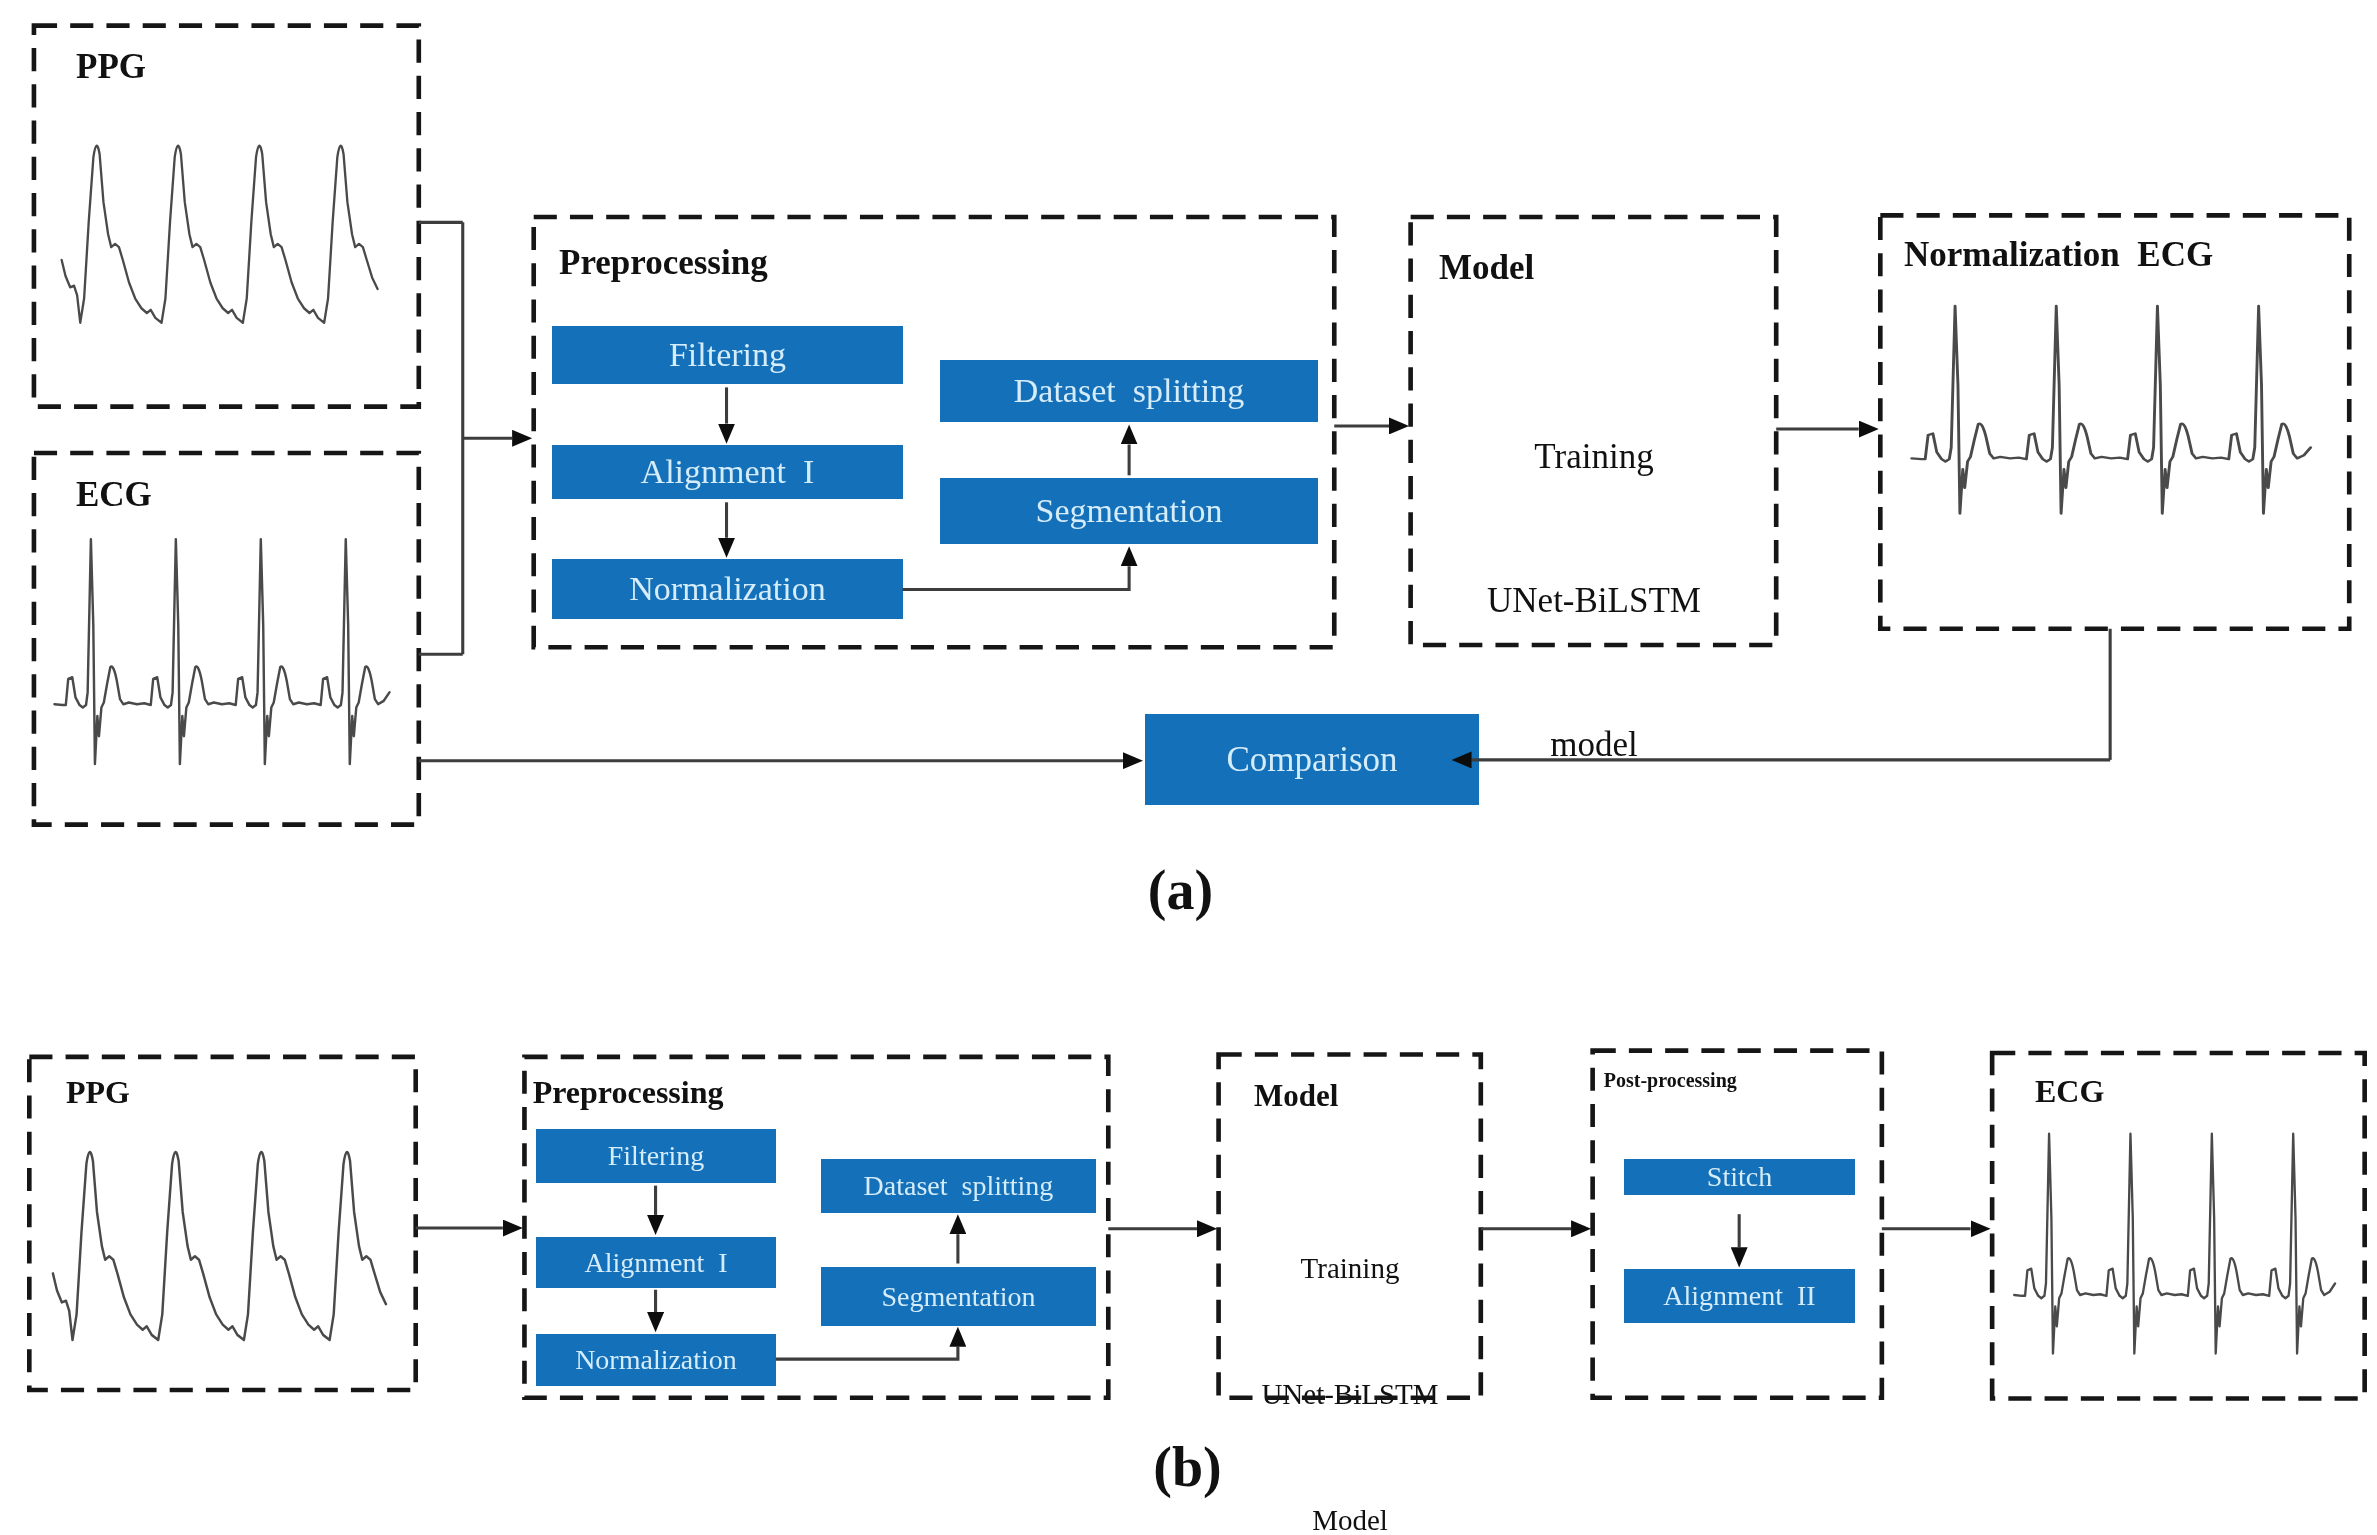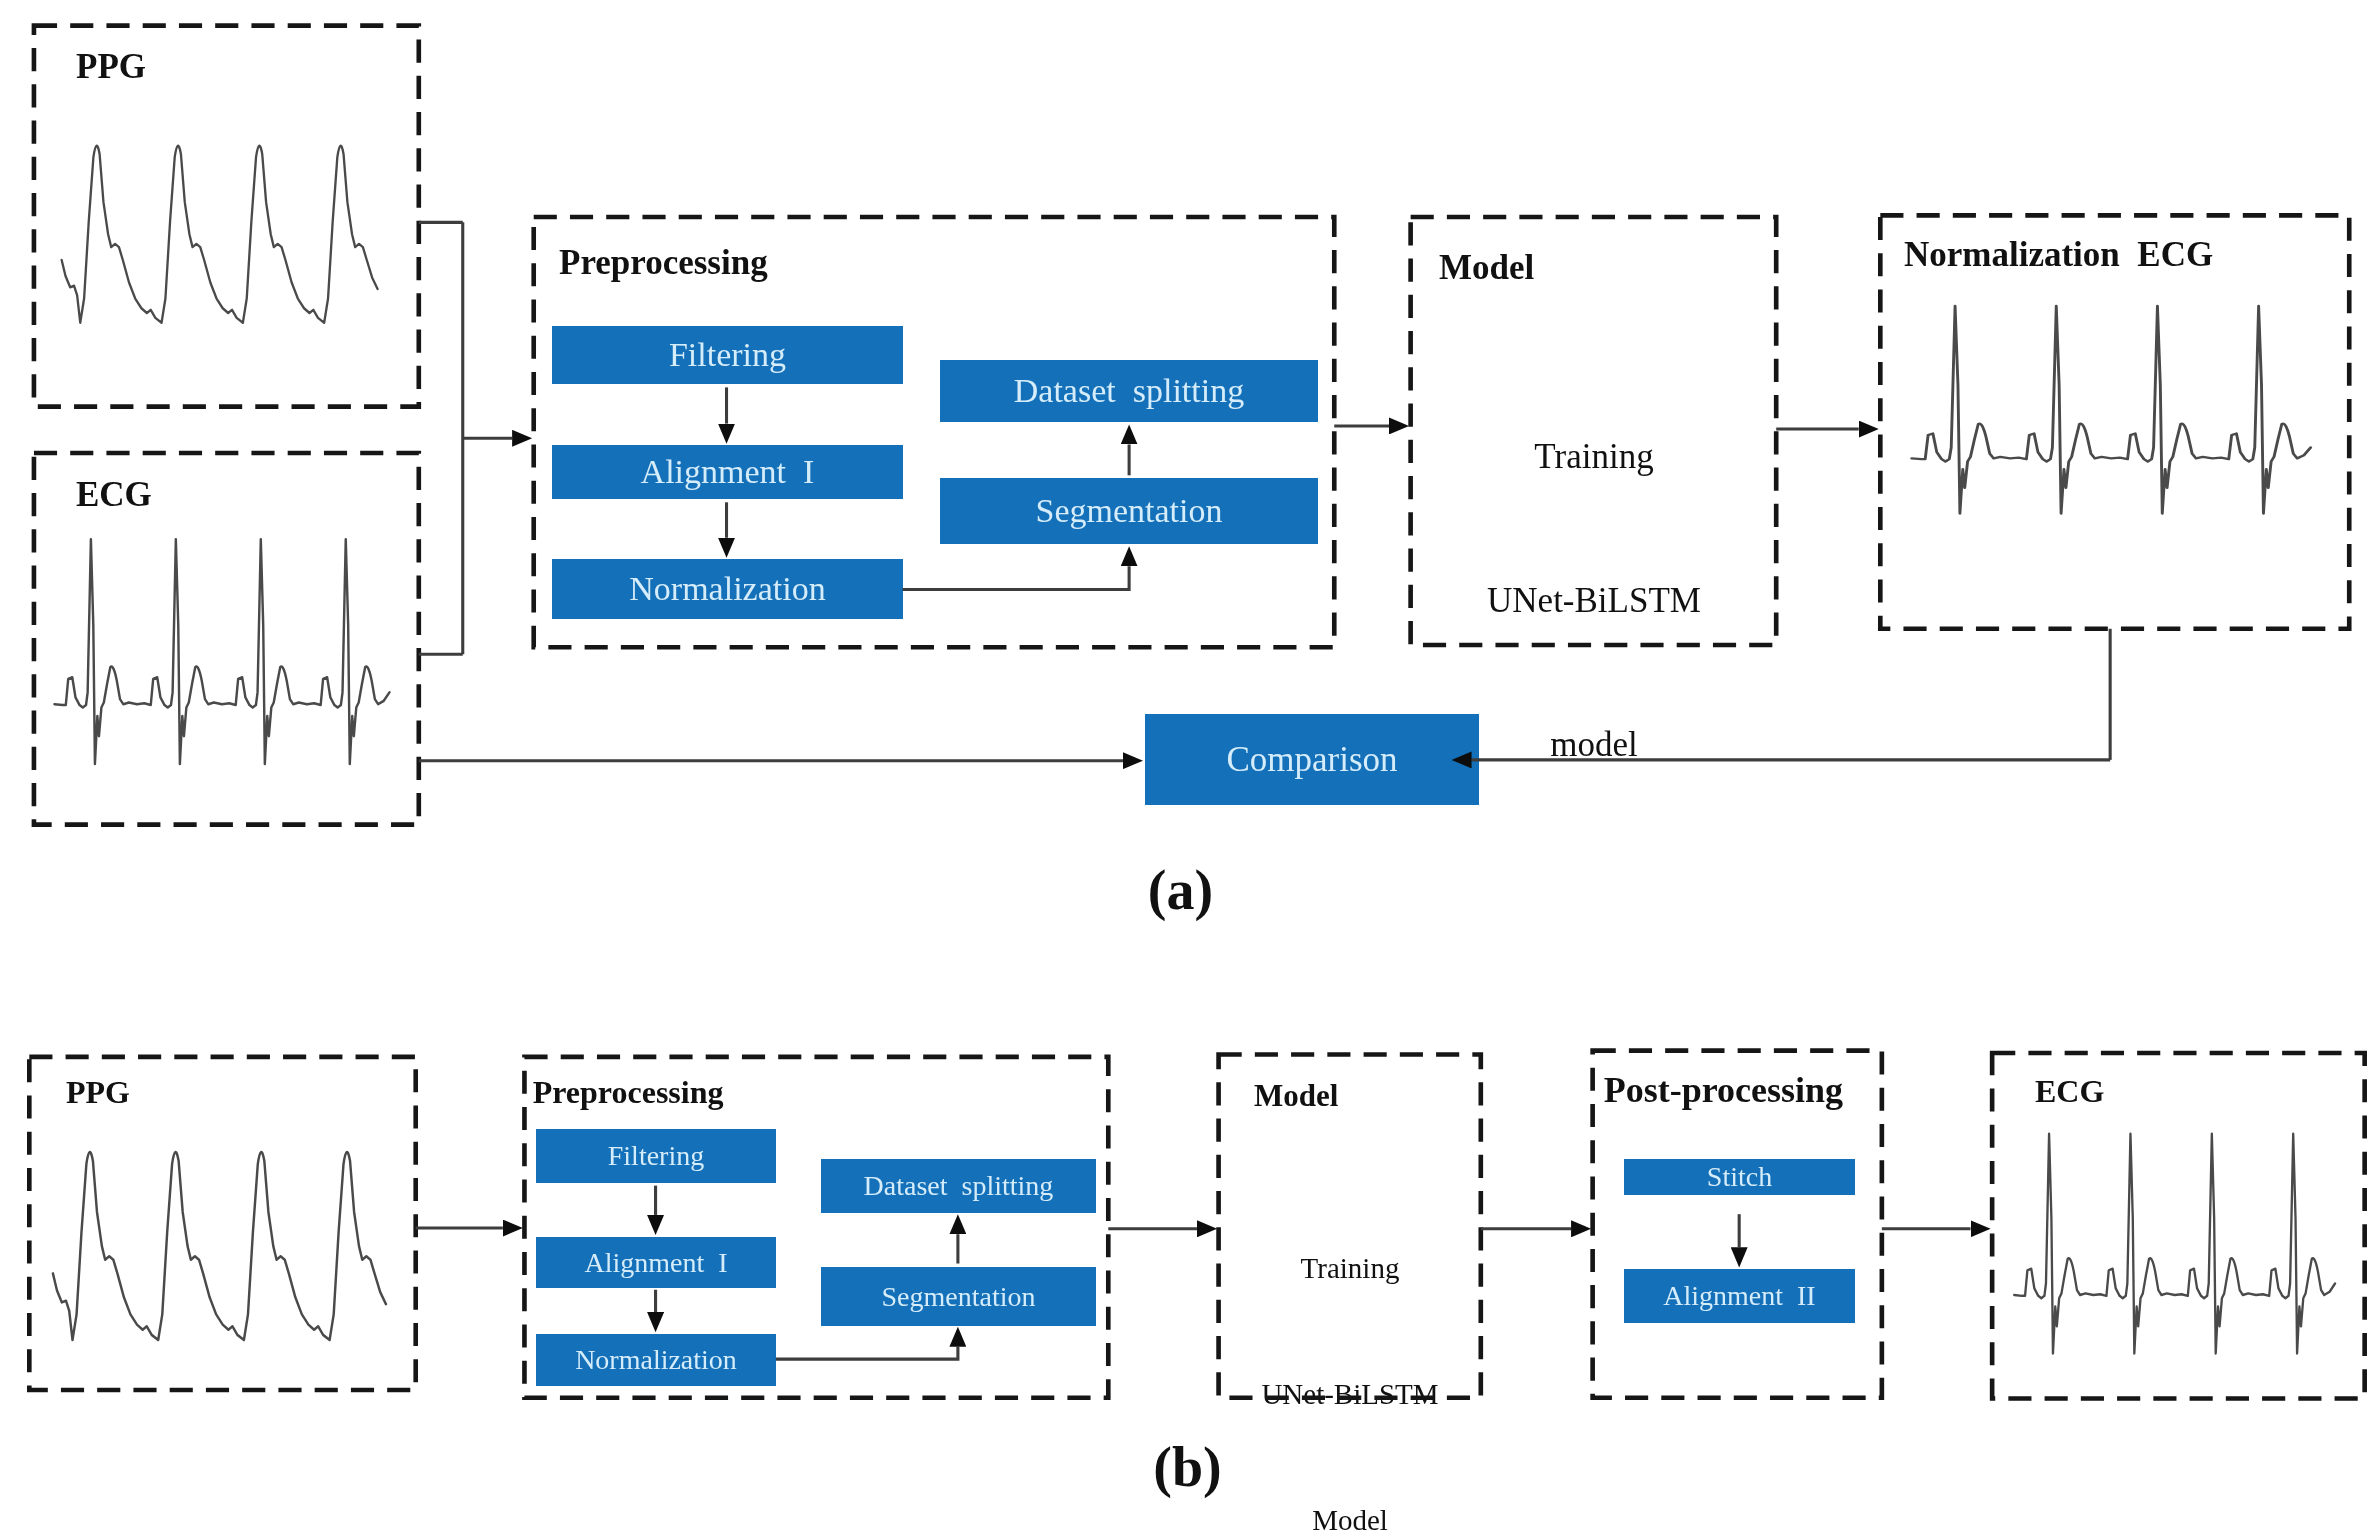--- a/index.html
+++ b/index.html
@@ -105,21 +105,21 @@
   <div class="panel" style="left:1219px;top:1055px;width:262px;height:343px;">
     <div class="box-title" style="left:35px;top:23px;font-size:31px;">Model</div>
     <div class="model-text" style="top:108px;font-size:29px;line-height:42px;">
       <div>Training</div>
       <div>UNet-BiLSTM</div>
       <div>Model</div>
     </div>
   </div>
 
   <div class="panel" style="left:1593px;top:1051px;width:289px;height:347px;">
-    <div class="box-title" style="left:10.8px;top:18px;font-size:36px;text-align:center;">Post-processing</div>
+    <div class="box-title" style="left:10.8px;top:18px;font-size:20px;text-align:center;">Post-processing</div>
   </div>
   <div class="bluebox" style="left:1624px;top:1159px;width:231px;height:36px;font-size:28px;">Stitch</div>
   <div class="bluebox" style="left:1624px;top:1269px;width:231px;height:54px;font-size:28px;">Alignment  II</div>
 
   <div class="panel" style="left:1993px;top:1053px;width:373px;height:346px;">
     <div class="box-title" style="left:42px;top:20px;font-size:32px;">ECG</div>
     <svg class="wave" style="left:15.4px;top:66px;" width="341" height="255" viewBox="0 0 440 310" preserveAspectRatio="none">
       <path d="M 8 214 L 18 215 L 22 215 L 25 184 L 30 182 L 34 206 L 39 215 L 43 218 L 47 215 L 49 200 L 53 18 L 56 120 L 58 285 L 61 228 L 63 252 L 66 218 L 69 212 L 73 190 L 77 170 Q 81 166 85 186 L 89 208 L 93 214 L 100 212 L 110 214 L 119 213 L 127 215
                L 130 184 L 135 182 L 139 206 L 144 215 L 148 218 L 152 215 L 154 200 L 158 18 L 161 120 L 163 285 L 166 228 L 168 252 L 171 218 L 174 212 L 178 190 L 182 170 Q 186 166 190 186 L 194 208 L 198 214 L 205 212 L 215 214 L 224 213 L 232 215
                L 235 184 L 240 182 L 244 206 L 249 215 L 253 218 L 257 215 L 259 200 L 263 18 L 266 120 L 268 285 L 271 228 L 273 252 L 276 218 L 279 212 L 283 190 L 287 170 Q 291 166 295 186 L 299 208 L 303 214 L 310 212 L 320 214 L 329 213 L 337 215

